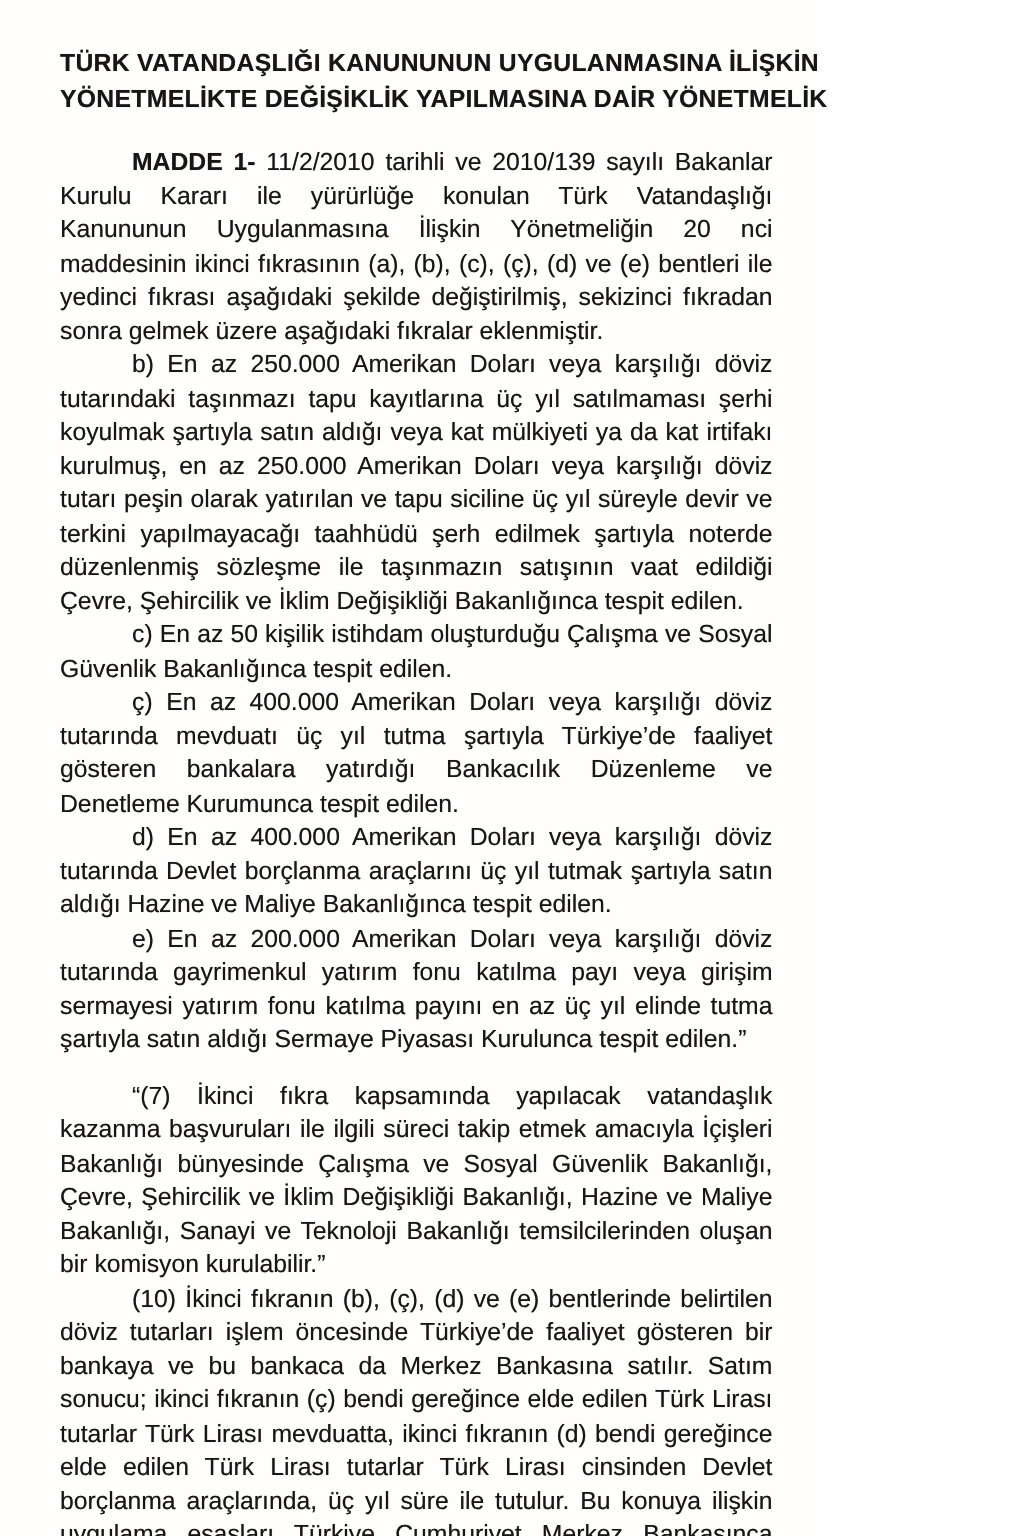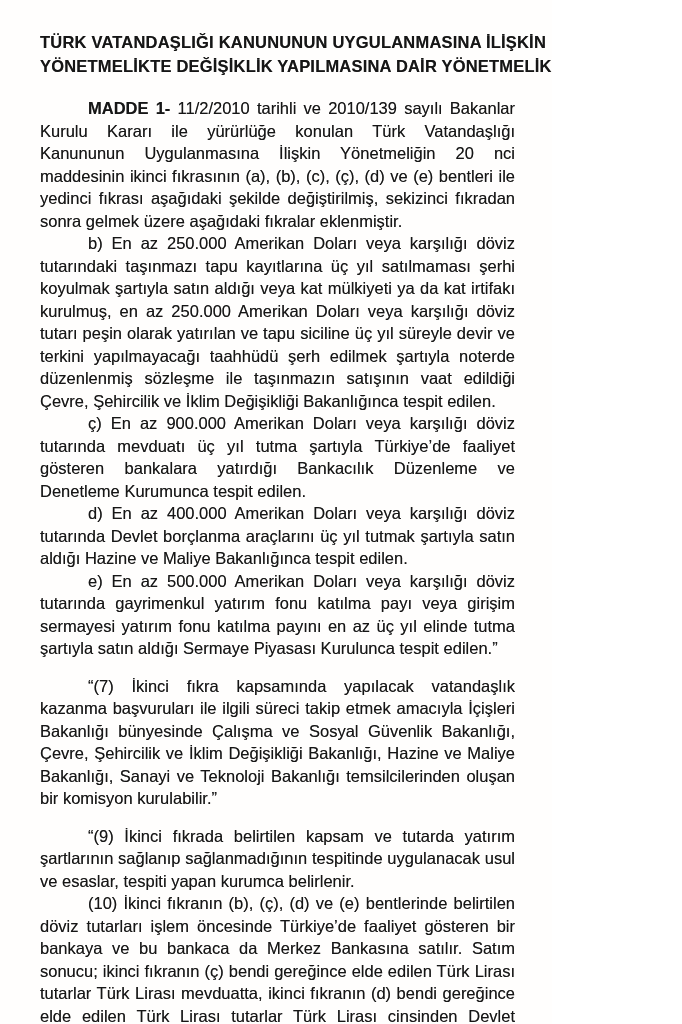--- a/index.html
+++ b/index.html
@@ -51,30 +51,30 @@
   <h1 class="doc-title">
     <div>TÜRK VATANDAŞLIĞI KANUNUNUN UYGULANMASINA İLİŞKİN</div>
     <div>YÖNETMELİKTE DEĞİŞİKLİK YAPILMASINA DAİR YÖNETMELİK</div>
   </h1>
 
   <p class="para gap"><b>MADDE 1-</b><span> 11/2/2010 tarihli ve 2010/139 sayılı Bakanlar Kurulu Kararı ile yürürlüğe konulan Türk Vatandaşlığı Kanununun Uygulanmasına İlişkin Yönetmeliğin 20 nci maddesinin ikinci fıkrasının (a), (b), (c), (ç), (d) ve (e) bentleri ile yedinci fıkrası aşağıdaki şekilde değiştirilmiş, sekizinci fıkradan sonra gelmek üzere aşağıdaki fıkralar eklenmiştir.</span></p>
 
 
   <p class="para"><b></b><span>b) En az 250.000 Amerikan Doları veya karşılığı döviz tutarındaki taşınmazı tapu kayıtlarına üç yıl satılmaması şerhi koyulmak şartıyla satın aldığı veya kat mülkiyeti ya da kat irtifakı kurulmuş, en az 250.000 Amerikan Doları veya karşılığı döviz tutarı peşin olarak yatırılan ve tapu siciline üç yıl süreyle devir ve terkini yapılmayacağı taahhüdü şerh edilmek şartıyla noterde düzenlenmiş sözleşme ile taşınmazın satışının vaat edildiği Çevre, Şehircilik ve İklim Değişikliği Bakanlığınca tespit edilen.</span></p>
 
+  <p class="para"><b></b><span>c) En az 50 kişilik istihdam oluşturduğu Çalışma ve Sosyal Güvenlik Bakanlığınca tespit edilen.</span></p>
 
-  <p class="para"><b></b><span>ç) En az 900.000 Amerikan Doları veya karşılığı döviz tutarında mevduatı üç yıl tutma şartıyla Türkiye’de faaliyet gösteren bankalara yatırdığı Bankacılık Düzenleme ve Denetleme Kurumunca tespit edilen.</span></p>
+  <p class="para"><b></b><span>ç) En az 400.000 Amerikan Doları veya karşılığı döviz tutarında mevduatı üç yıl tutma şartıyla Türkiye’de faaliyet gösteren bankalara yatırdığı Bankacılık Düzenleme ve Denetleme Kurumunca tespit edilen.</span></p>
 
   <p class="para"><b></b><span>d) En az 400.000 Amerikan Doları veya karşılığı döviz tutarında Devlet borçlanma araçlarını üç yıl tutmak şartıyla satın aldığı Hazine ve Maliye Bakanlığınca tespit edilen.</span></p>
 
-  <p class="para"><b></b><span>e) En az 500.000 Amerikan Doları veya karşılığı döviz tutarında gayrimenkul yatırım fonu katılma payı veya girişim sermayesi yatırım fonu katılma payını en az üç yıl elinde tutma şartıyla satın aldığı Sermaye Piyasası Kurulunca tespit edilen.”</span></p>
+  <p class="para"><b></b><span>e) En az 200.000 Amerikan Doları veya karşılığı döviz tutarında gayrimenkul yatırım fonu katılma payı veya girişim sermayesi yatırım fonu katılma payını en az üç yıl elinde tutma şartıyla satın aldığı Sermaye Piyasası Kurulunca tespit edilen.”</span></p>
 
   <p class="para gap"><b></b><span>“(7) İkinci fıkra kapsamında yapılacak vatandaşlık kazanma başvuruları ile ilgili süreci takip etmek amacıyla İçişleri Bakanlığı bünyesinde Çalışma ve Sosyal Güvenlik Bakanlığı, Çevre, Şehircilik ve İklim Değişikliği Bakanlığı, Hazine ve Maliye Bakanlığı, Sanayi ve Teknoloji Bakanlığı temsilcilerinden oluşan bir komisyon kurulabilir.”</span></p>
 
-  <p class="para gap"><b></b><span>“(9) İkinci fıkrada belirtilen kapsam ve tutarda yatırım şartlarının sağlanıp sağlanmadığının tespitinde uygulanacak usul ve esaslar, tespiti yapan kurumca belirlenir.</span></p>
 
   <p class="para"><b></b><span>(10) İkinci fıkranın (b), (ç), (d) ve (e) bentlerinde belirtilen döviz tutarları işlem öncesinde Türkiye’de faaliyet gösteren bir bankaya ve bu bankaca da Merkez Bankasına satılır. Satım sonucu; ikinci fıkranın (ç) bendi gereğince elde edilen Türk Lirası tutarlar Türk Lirası mevduatta, ikinci fıkranın (d) bendi gereğince elde edilen Türk Lirası tutarlar Türk Lirası cinsinden Devlet borçlanma araçlarında, üç yıl süre ile tutulur. Bu konuya ilişkin uygulama esasları Türkiye Cumhuriyet Merkez Bankasınca belirlenir.”</span></p>
 
   <p class="para gap-lg"><b>MADDE 5-</b><span> Bu Yönetmelik yayımı tarihinde yürürlüğe girer.</span></p>
 
   <p class="para gap-lg"><b>MADDE 1-</b><span> Bu Yönetmelik hükümlerini Cumhurbaşkanı yürütür.</span></p>
 
 </div>
 
 </body></html>

